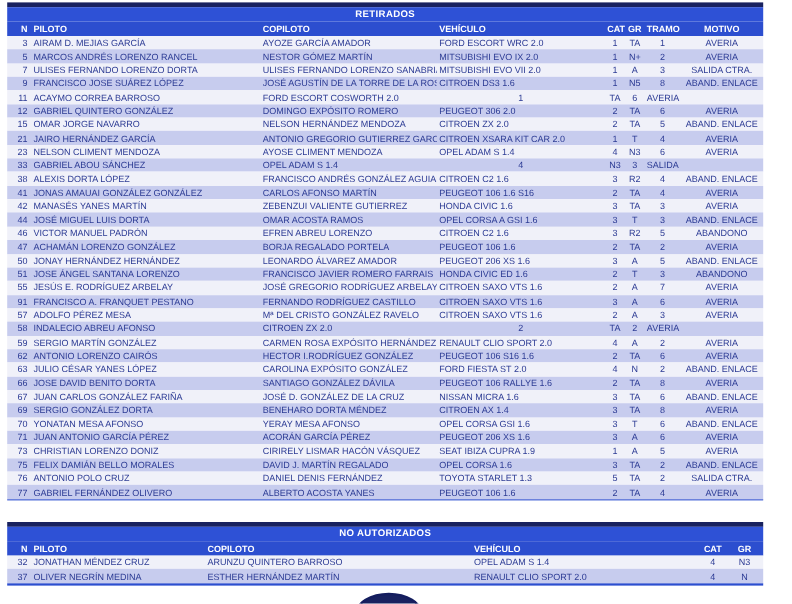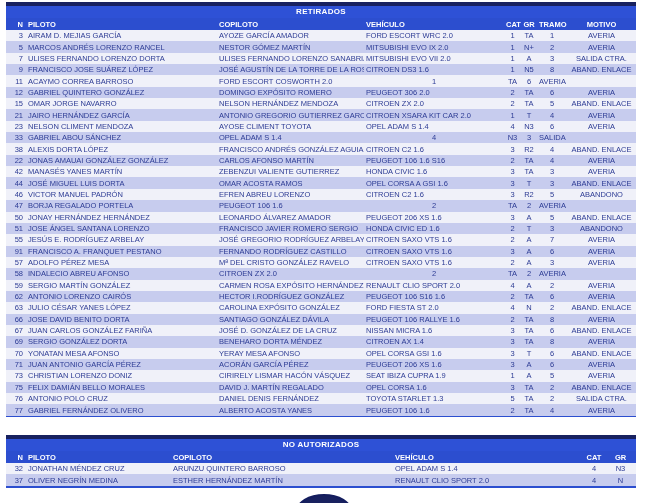--- a/index.html
+++ b/index.html
@@ -133,21 +133,21 @@
         <span class="cell c2">ANTONIO GREGORIO GUTIERREZ GARCÍA</span>
         <span class="cell c3">CITROEN XSARA KIT CAR 2.0</span>
         <span class="cell c4">1</span>
         <span class="cell c5">T</span>
         <span class="cell c6">4</span>
         <span class="cell c7">AVERIA</span>
       </div>
       <div class="row t1 light">
         <span class="cell c0">23</span>
         <span class="cell c1">NELSON CLIMENT MENDOZA</span>
-        <span class="cell c2">AYOSE CLIMENT TOYOTA</span>
+        <span class="cell c2">AYOSE CLIMENT MENDOZA</span>
         <span class="cell c3">OPEL ADAM S 1.4</span>
         <span class="cell c4">4</span>
         <span class="cell c5">N3</span>
         <span class="cell c6">6</span>
         <span class="cell c7">AVERIA</span>
       </div>
       <div class="row t1 dark">
         <span class="cell c0">33</span>
         <span class="cell c2">GABRIEL ABOU SÁNCHEZ</span>
         <span class="cell c3">OPEL ADAM S 1.4</span>
@@ -160,21 +160,21 @@
         <span class="cell c0">38</span>
         <span class="cell c1">ALEXIS DORTA LÓPEZ</span>
         <span class="cell c2">FRANCISCO ANDRÉS GONZÁLEZ AGUIAR</span>
         <span class="cell c3">CITROEN C2 1.6</span>
         <span class="cell c4">3</span>
         <span class="cell c5">R2</span>
         <span class="cell c6">4</span>
         <span class="cell c7">ABAND. ENLACE</span>
       </div>
       <div class="row t1 dark">
-        <span class="cell c0">22</span>
+        <span class="cell c0">41</span>
         <span class="cell c1">JONAS AMAUAI GONZÁLEZ GONZÁLEZ</span>
         <span class="cell c2">CARLOS AFONSO MARTÍN</span>
         <span class="cell c3">PEUGEOT 106 1.6 S16</span>
         <span class="cell c4">2</span>
         <span class="cell c5">TA</span>
         <span class="cell c6">4</span>
         <span class="cell c7">AVERIA</span>
       </div>
       <div class="row t1 light">
         <span class="cell c0">42</span>
@@ -201,41 +201,42 @@
         <span class="cell c1">VICTOR MANUEL PADRÓN</span>
         <span class="cell c2">EFREN ABREU LORENZO</span>
         <span class="cell c3">CITROEN C2 1.6</span>
         <span class="cell c4">3</span>
         <span class="cell c5">R2</span>
         <span class="cell c6">5</span>
         <span class="cell c7">ABANDONO</span>
       </div>
       <div class="row t1 dark">
         <span class="cell c0">47</span>
+        <span class="cell c1">ACHAMÁN LORENZO GONZÁLEZ</span>
         <span class="cell c2">BORJA REGALADO PORTELA</span>
         <span class="cell c3">PEUGEOT 106 1.6</span>
         <span class="cell c4">2</span>
         <span class="cell c5">TA</span>
         <span class="cell c6">2</span>
         <span class="cell c7">AVERIA</span>
       </div>
       <div class="row t1 light">
         <span class="cell c0">50</span>
         <span class="cell c1">JONAY HERNÁNDEZ HERNÁNDEZ</span>
         <span class="cell c2">LEONARDO ÁLVAREZ AMADOR</span>
         <span class="cell c3">PEUGEOT 206 XS 1.6</span>
         <span class="cell c4">3</span>
         <span class="cell c5">A</span>
         <span class="cell c6">5</span>
         <span class="cell c7">ABAND. ENLACE</span>
       </div>
       <div class="row t1 dark">
         <span class="cell c0">51</span>
         <span class="cell c1">JOSE ÁNGEL SANTANA LORENZO</span>
-        <span class="cell c2">FRANCISCO JAVIER ROMERO SERGIO</span>
+        <span class="cell c2">FRANCISCO JAVIER ROMERO FARRAIS</span>
         <span class="cell c3">HONDA CIVIC ED 1.6</span>
         <span class="cell c4">2</span>
         <span class="cell c5">T</span>
         <span class="cell c6">3</span>
         <span class="cell c7">ABANDONO</span>
       </div>
       <div class="row t1 light">
         <span class="cell c0">55</span>
         <span class="cell c1">JESÚS E. RODRÍGUEZ ARBELAY</span>
         <span class="cell c2">JOSÉ GREGORIO RODRÍGUEZ ARBELAY</span>

